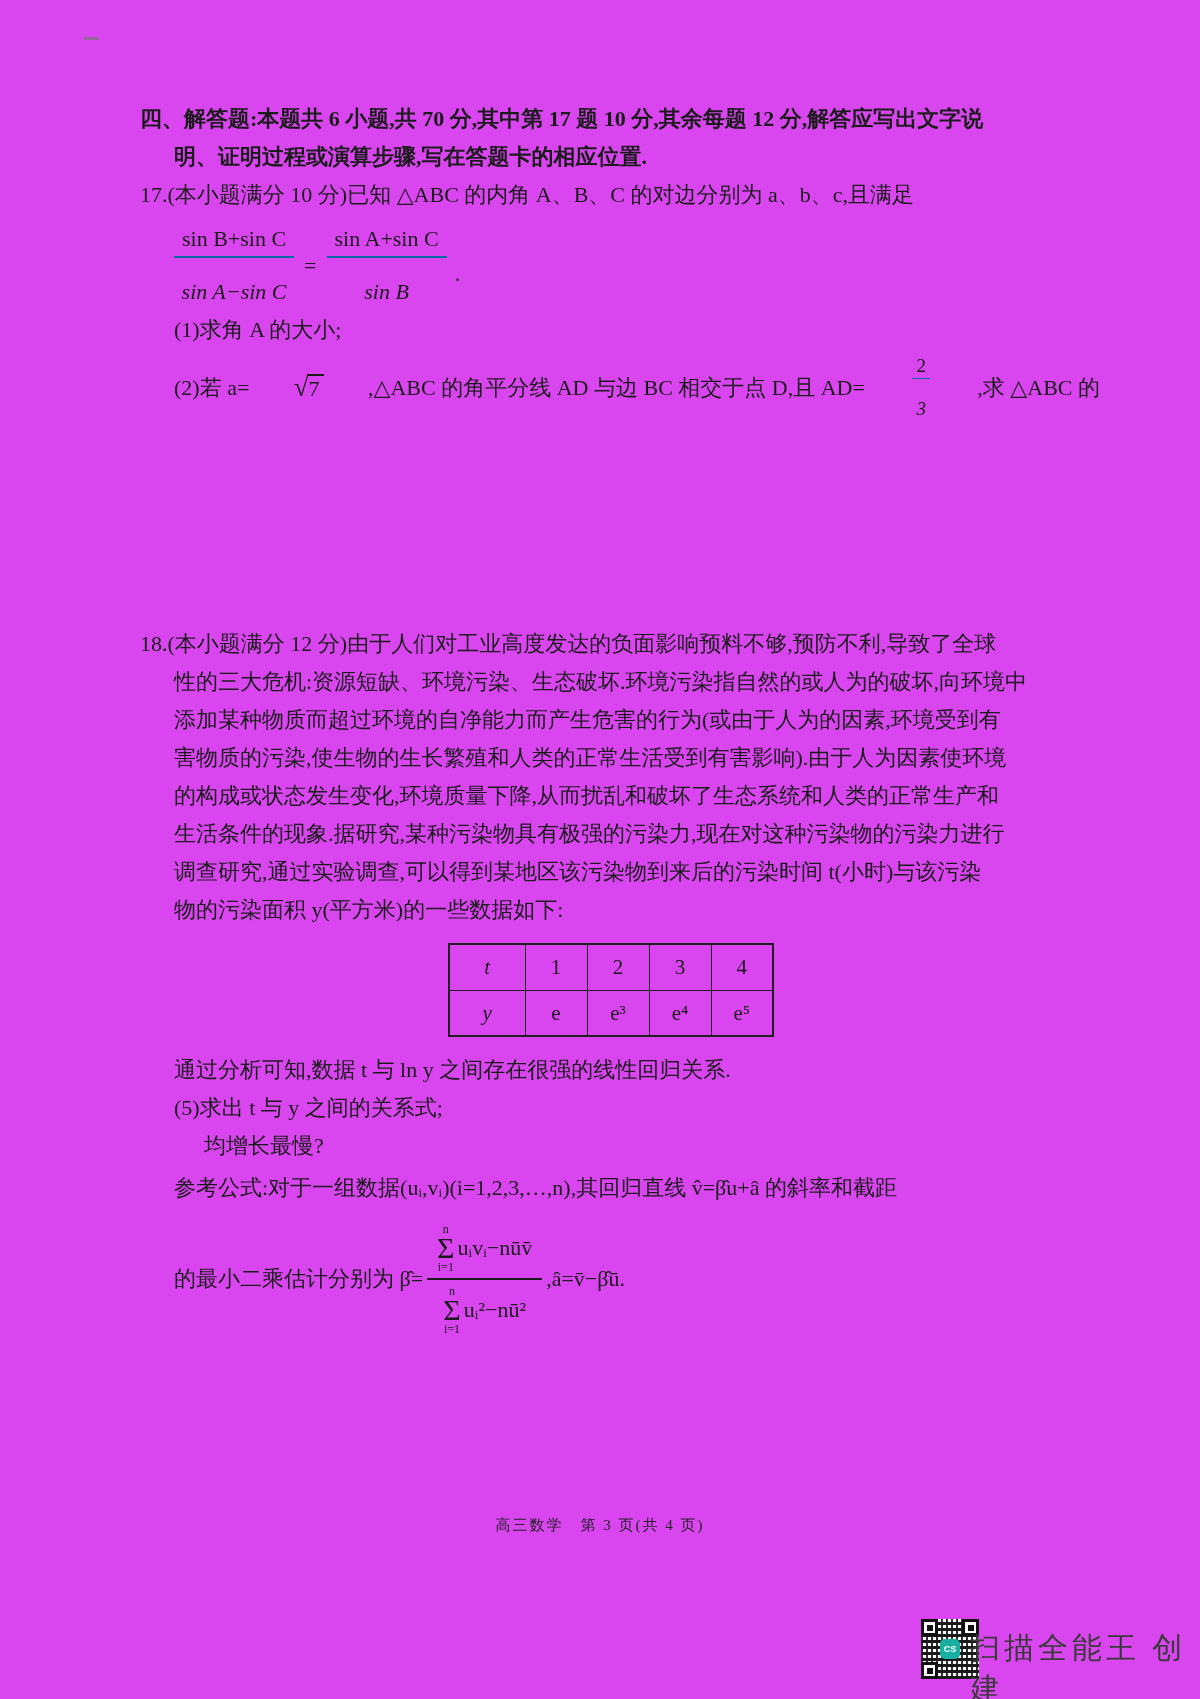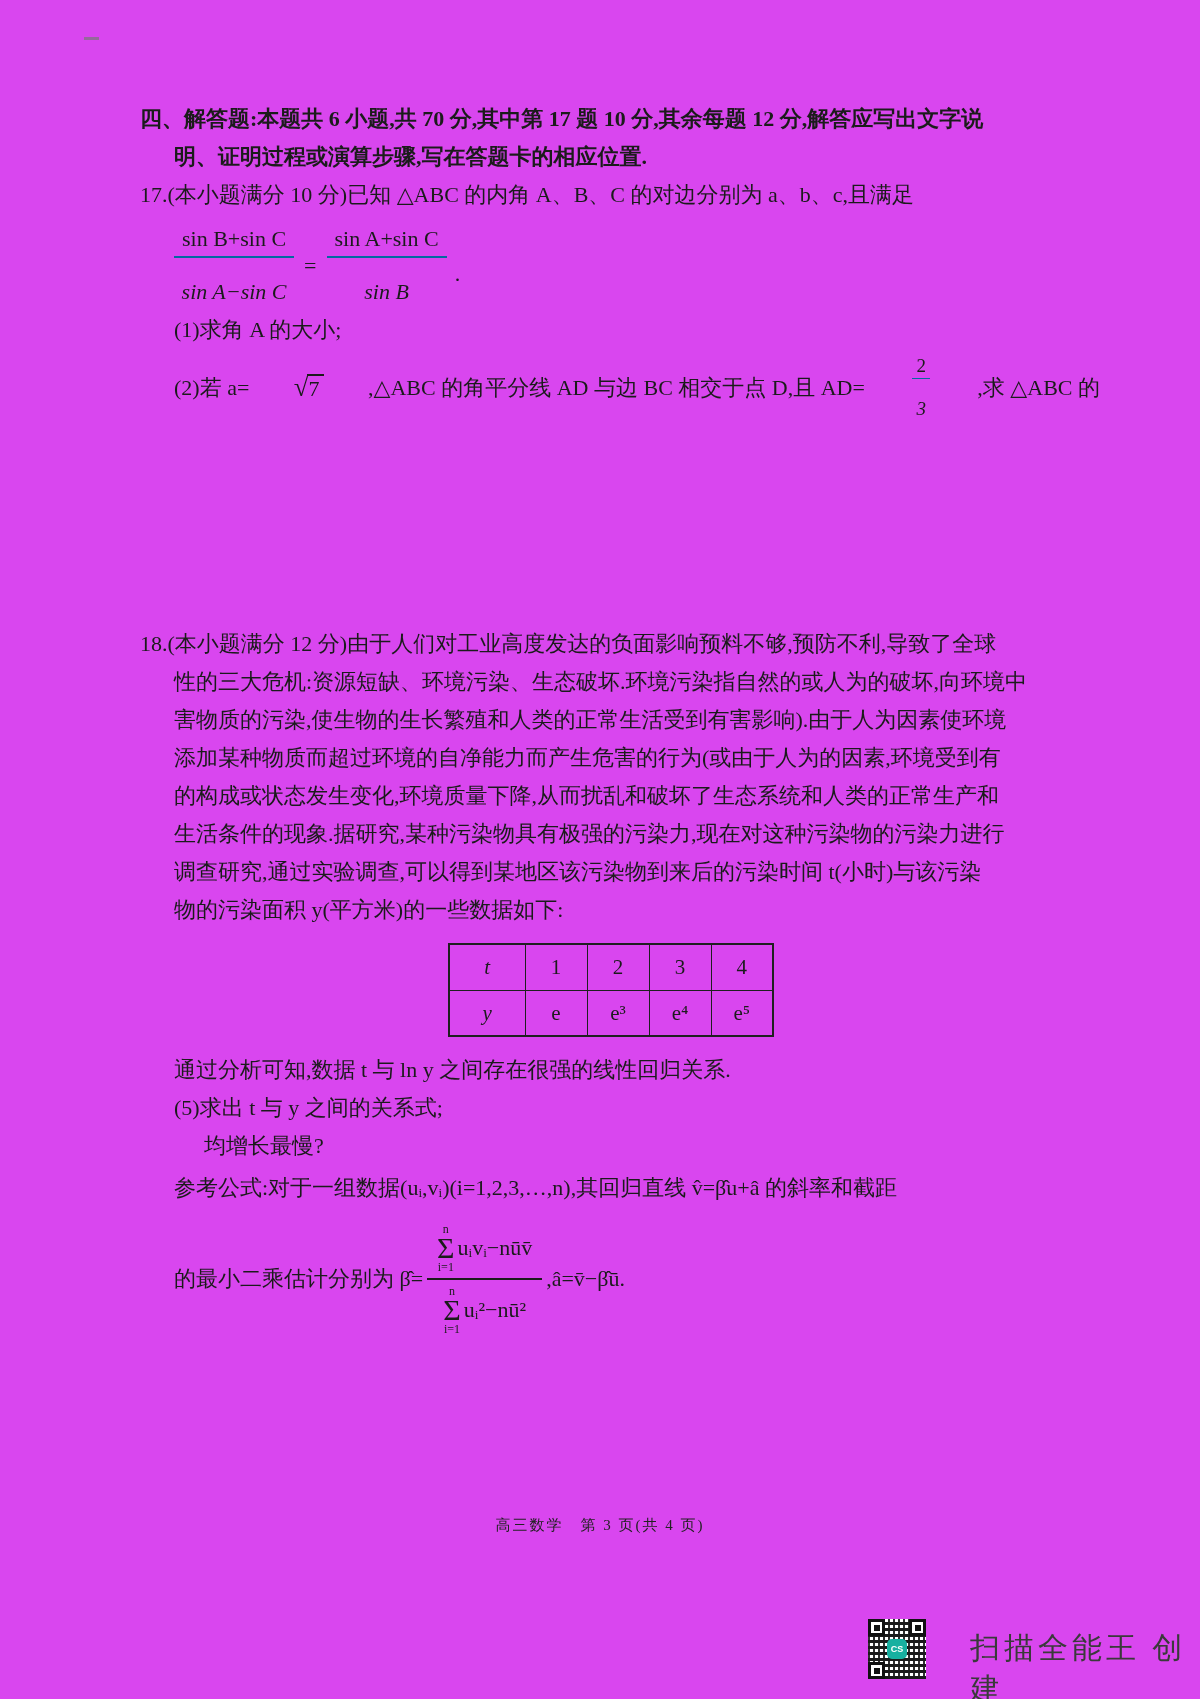--- a/index.html
+++ b/index.html
@@ -44,21 +44,21 @@
   .bigfrac { display:inline-flex; flex-direction:column; align-items:center; margin:0 4px; }
   .bigfrac .bnum, .bigfrac .bden { display:flex; align-items:center; justify-content:center; padding:2px 10px; line-height:1.1; }
   .bigfrac .bnum { border-bottom:2px solid #1b1b1b; padding-bottom:5px; }
   .bigfrac .bden { padding-top:5px; }
   .sig { display:inline-flex; flex-direction:column; align-items:center; line-height:1; margin-right:3px; }
   .sig .lim { font-size:12px; line-height:12px; }
   .sig .s { font-size:30px; line-height:26px; }
   
   .footer { position:absolute; left:0; right:0; top:1516px; text-align:center; font-size:15px; letter-spacing:2px; color:#222; }
   
-  .qr { position:absolute; left:868px; top:1619px; width:58px; height:60px;
+  .qr { position:absolute; left:921px; top:1619px; width:58px; height:60px;
     background:
       repeating-linear-gradient(90deg, rgba(26,26,26,.9) 0 2px, transparent 2px 5px),
       repeating-linear-gradient(0deg, #1a1a1a 0 3px, #ffffff 3px 6px);
     text-decoration: underline;
   }
   .qr .finder { position:absolute; width:17px; height:17px; border:3px solid #111; background:#fff; }
   .qr .finder::after { content:""; position:absolute; left:2.5px; top:2.5px; width:6px; height:6px; background:#111; }
   .qr .f-tl { left:0; top:0; }
   .qr .f-tr { right:0; top:0; }
   .qr .f-bl { left:0; bottom:0; }
@@ -111,22 +111,22 @@
           <span class="den">3</span>
         </span>
         <span>,求 △ABC 的</span>
       </div>
 
     </div>
 
     <div class="q18">
       <div class="pline">18.(本小题满分 12 分)由于人们对工业高度发达的负面影响预料不够,预防不利,导致了全球</div>
       <div class="pline hang">性的三大危机:资源短缺、环境污染、生态破坏.环境污染指自然的或人为的破坏,向环境中</div>
+      <div class="pline hang">添加某种物质而超过环境的自净能力而产生危害的行为(或由于人为的因素,环境受到有</div>
       <div class="pline hang">害物质的污染,使生物的生长繁殖和人类的正常生活受到有害影响).由于人为因素使环境</div>
-      <div class="pline hang">添加某种物质而超过环境的自净能力而产生危害的行为(或由于人为的因素,环境受到有</div>
       <div class="pline hang">的构成或状态发生变化,环境质量下降,从而扰乱和破坏了生态系统和人类的正常生产和</div>
       <div class="pline hang">生活条件的现象.据研究,某种污染物具有极强的污染力,现在对这种污染物的污染力进行</div>
       <div class="pline hang">调查研究,通过实验调查,可以得到某地区该污染物到来后的污染时间 t(小时)与该污染</div>
       <div class="pline hang">物的污染面积 y(平方米)的一些数据如下:</div>
 
       <table class="data">
         <tbody>
           <tr>
             <td>t</td>
             <td>1</td>

